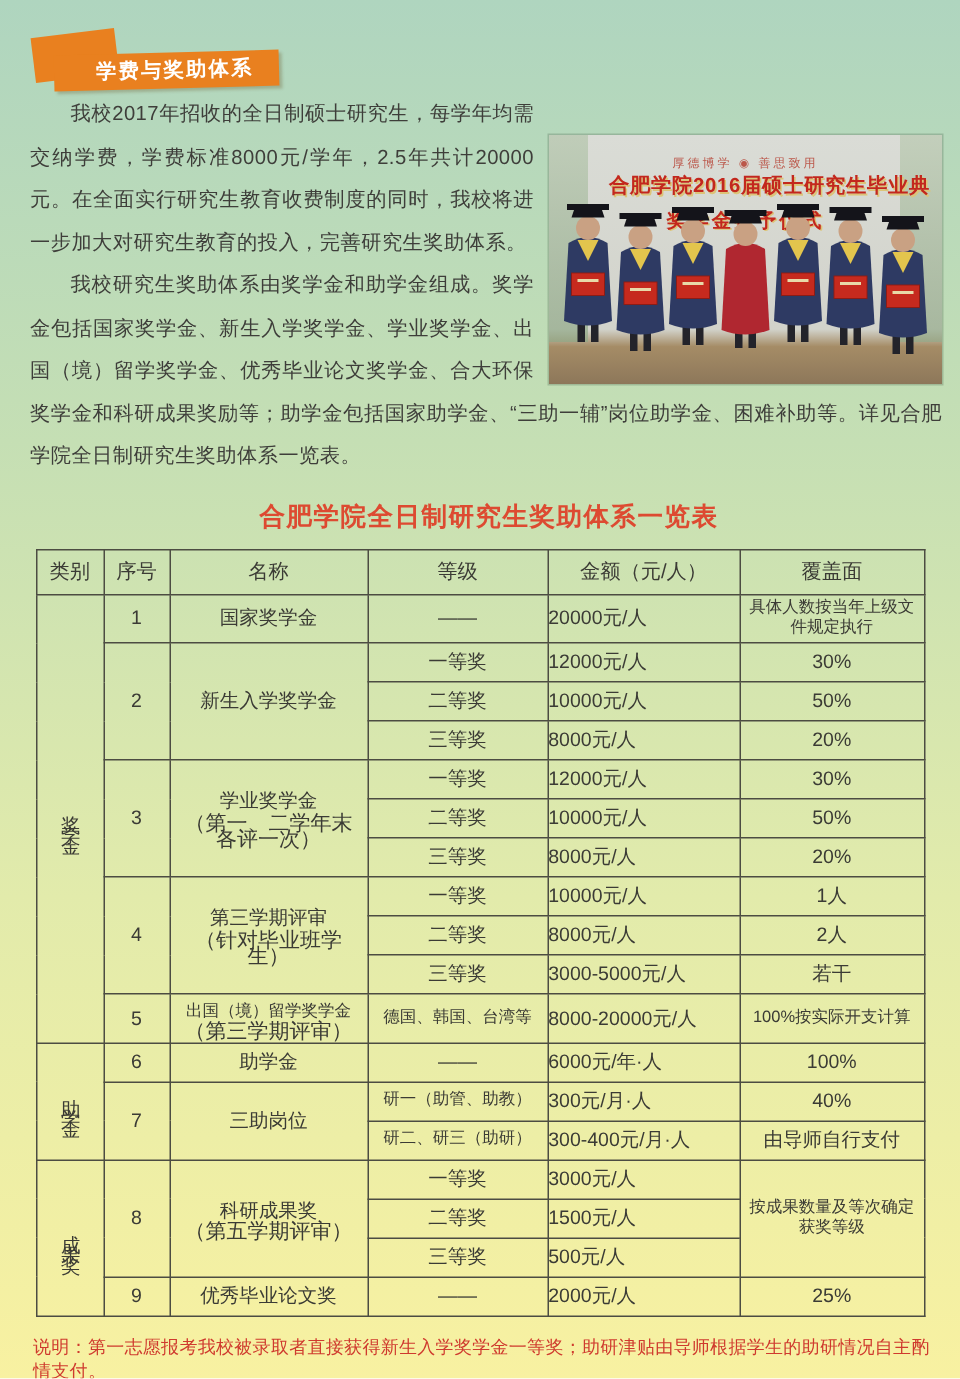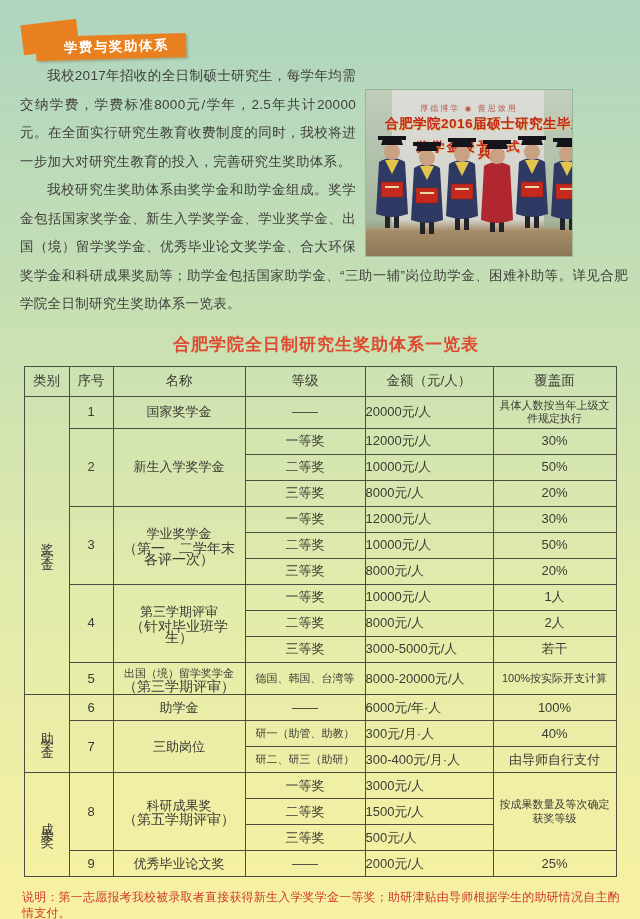--- a/index.html
+++ b/index.html
@@ -15,21 +15,21 @@
   .badge-front{ position:absolute; left:14px; top:15px; width:150px; height:24px;
     background:var(--badge_orange,#e9801f); color:#fff; font-weight:bold; font-size:13.5px;
     line-height:24px; padding-left:28px; letter-spacing:1.5px; transform:rotate(-1.5deg);
     box-shadow:2px 2px 2px rgba(90,60,10,.25); }
   
   .content{ position:relative; padding:62px 12px 0 20px; font-size:13.5px;
     line-height:28.5px; letter-spacing:.3px; color:#3e3e3a; text-align:justify; }
   .content p{ text-indent:2em; }
   
   .photo-float{ float:right; width:262px; margin:28px 0 4px 10px; }
-  .photo{ position:relative; width:206px; height:166px; overflow:hidden;
+  .photo{ position:relative; width:262px; height:166px; overflow:hidden;
     background:linear-gradient(180deg,#dadcd6 0%,#d2d3cb 78%,#a58c66 85%,#8d775a 100%);
     box-shadow:0 0 0 1px rgba(60,80,60,.25); }
   .photo .side{ position:absolute; top:0; height:138px; opacity:.7; }
   .photo .side.l{ left:0; width:26px; background:linear-gradient(#b4c6ac,#8fa887); }
   .photo .side.r{ right:0; width:28px; background:linear-gradient(#b9c9b0,#93aa8a); }
   .motto{ position:absolute; top:5px; left:0; width:100%; text-align:center;
     font-size:8px; color:#bb574a; letter-spacing:2px; }
   .banner1{ position:absolute; top:20px; left:16px; width:100%; text-align:center;
     font-weight:bold; font-size:13.5px; color:var(--banner_red,#c3271d);
     letter-spacing:.5px; text-shadow:1px 1px 0 #dcc478; }

